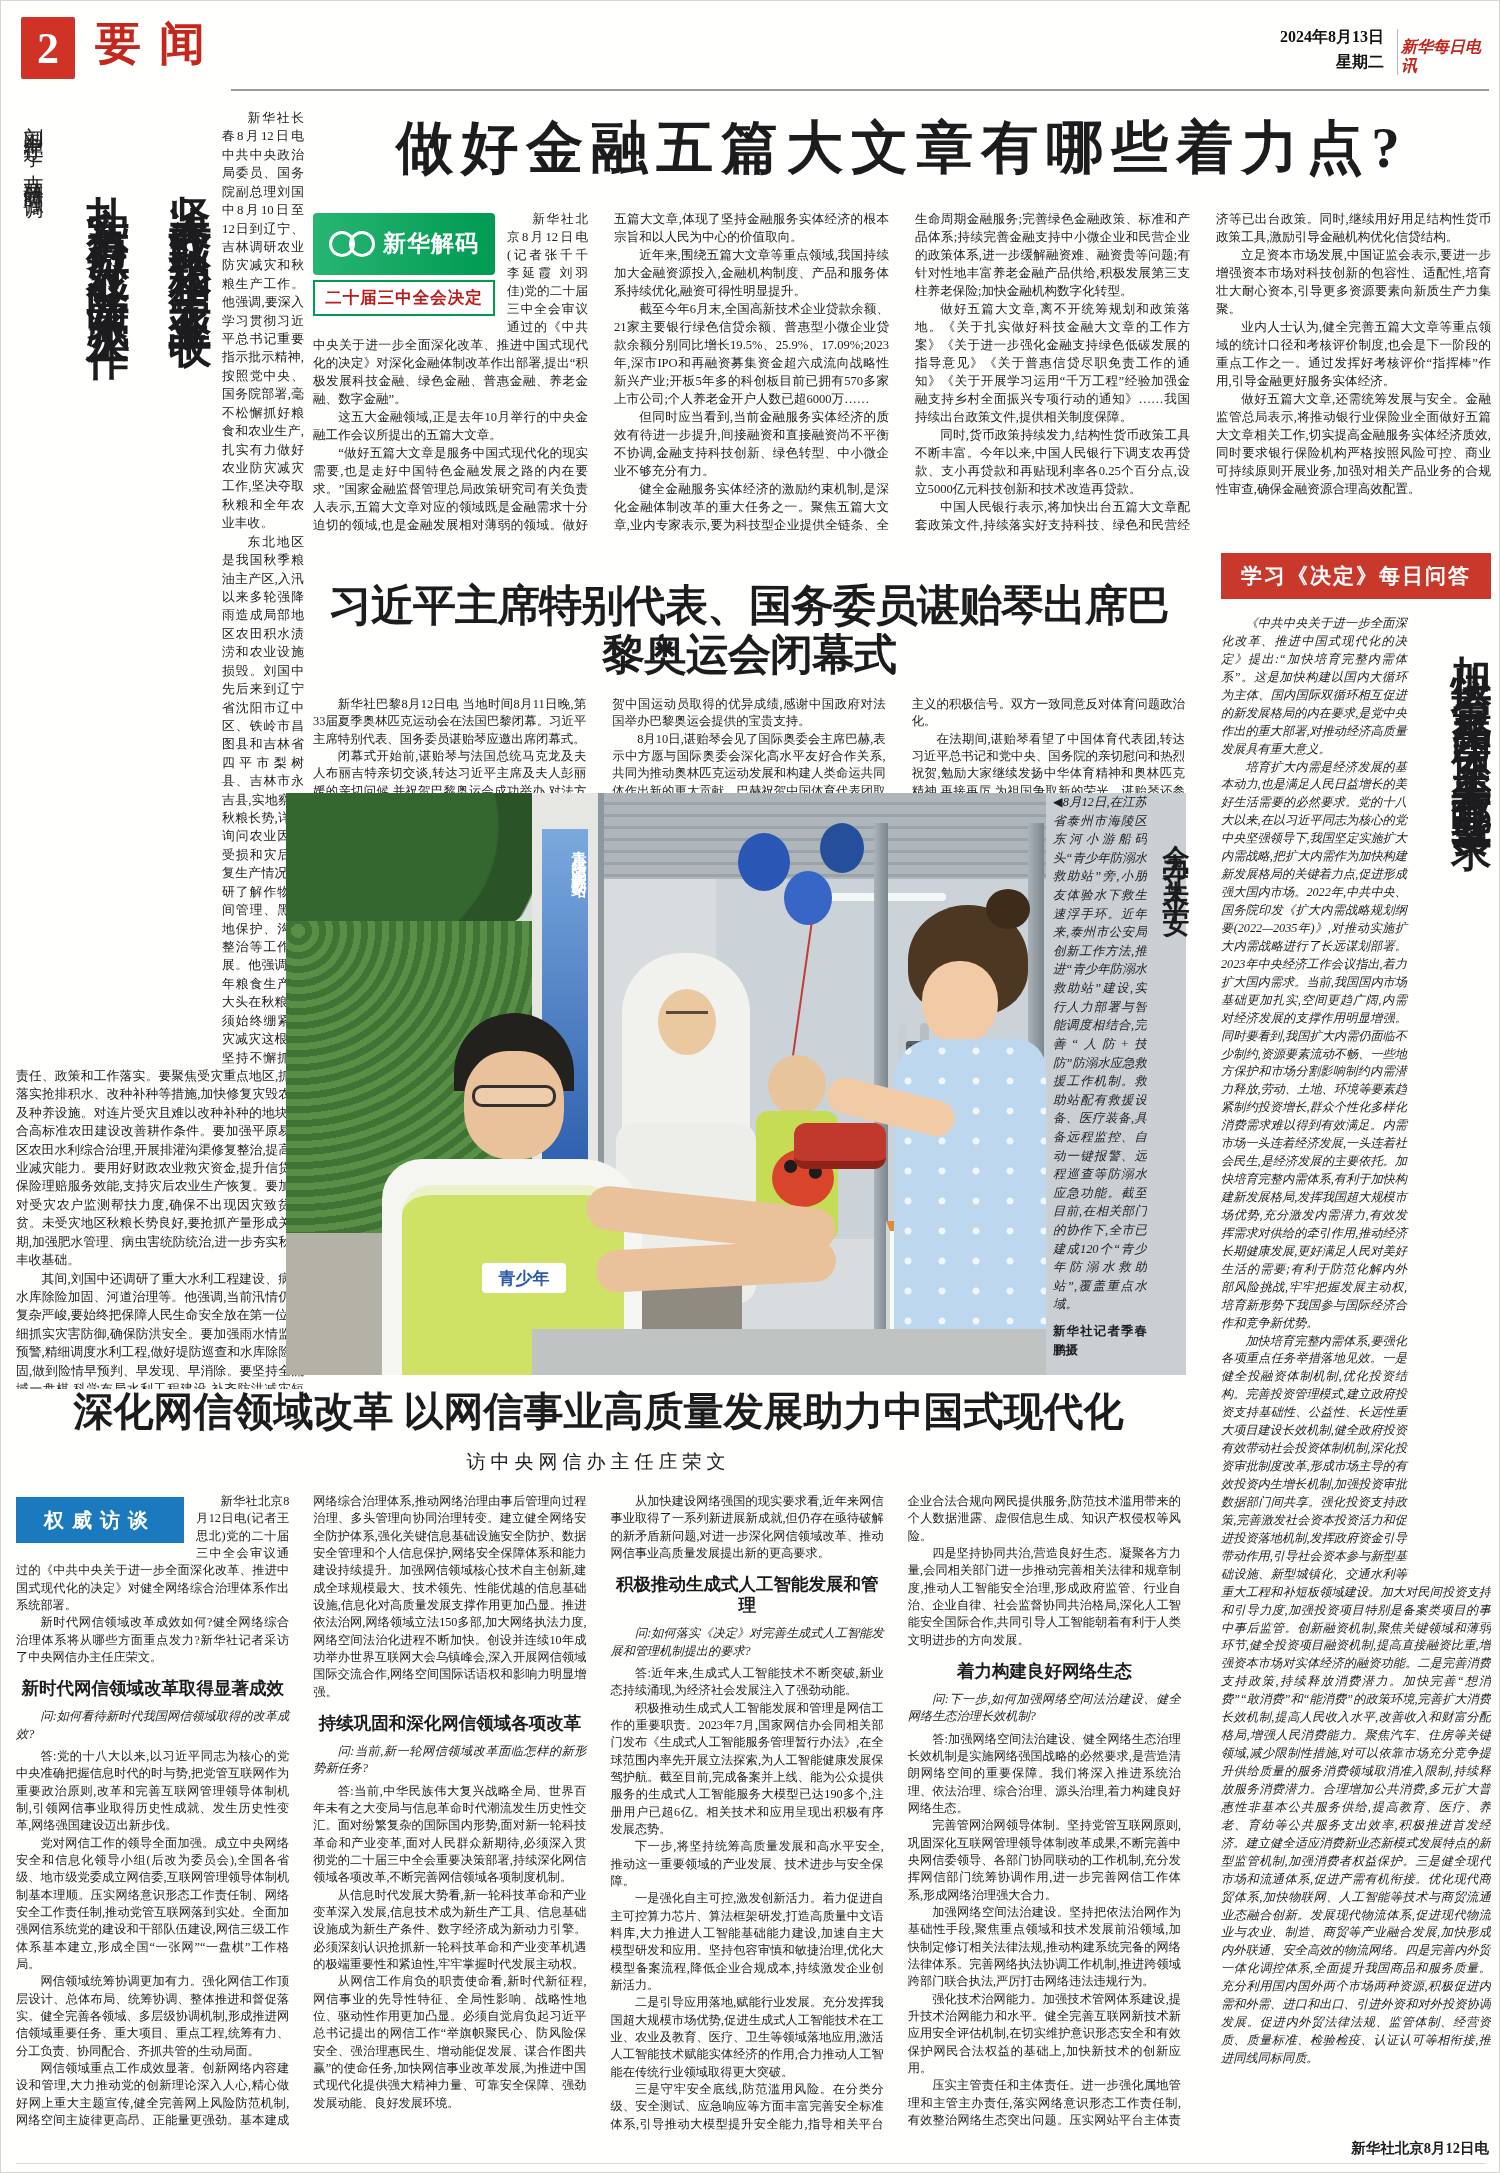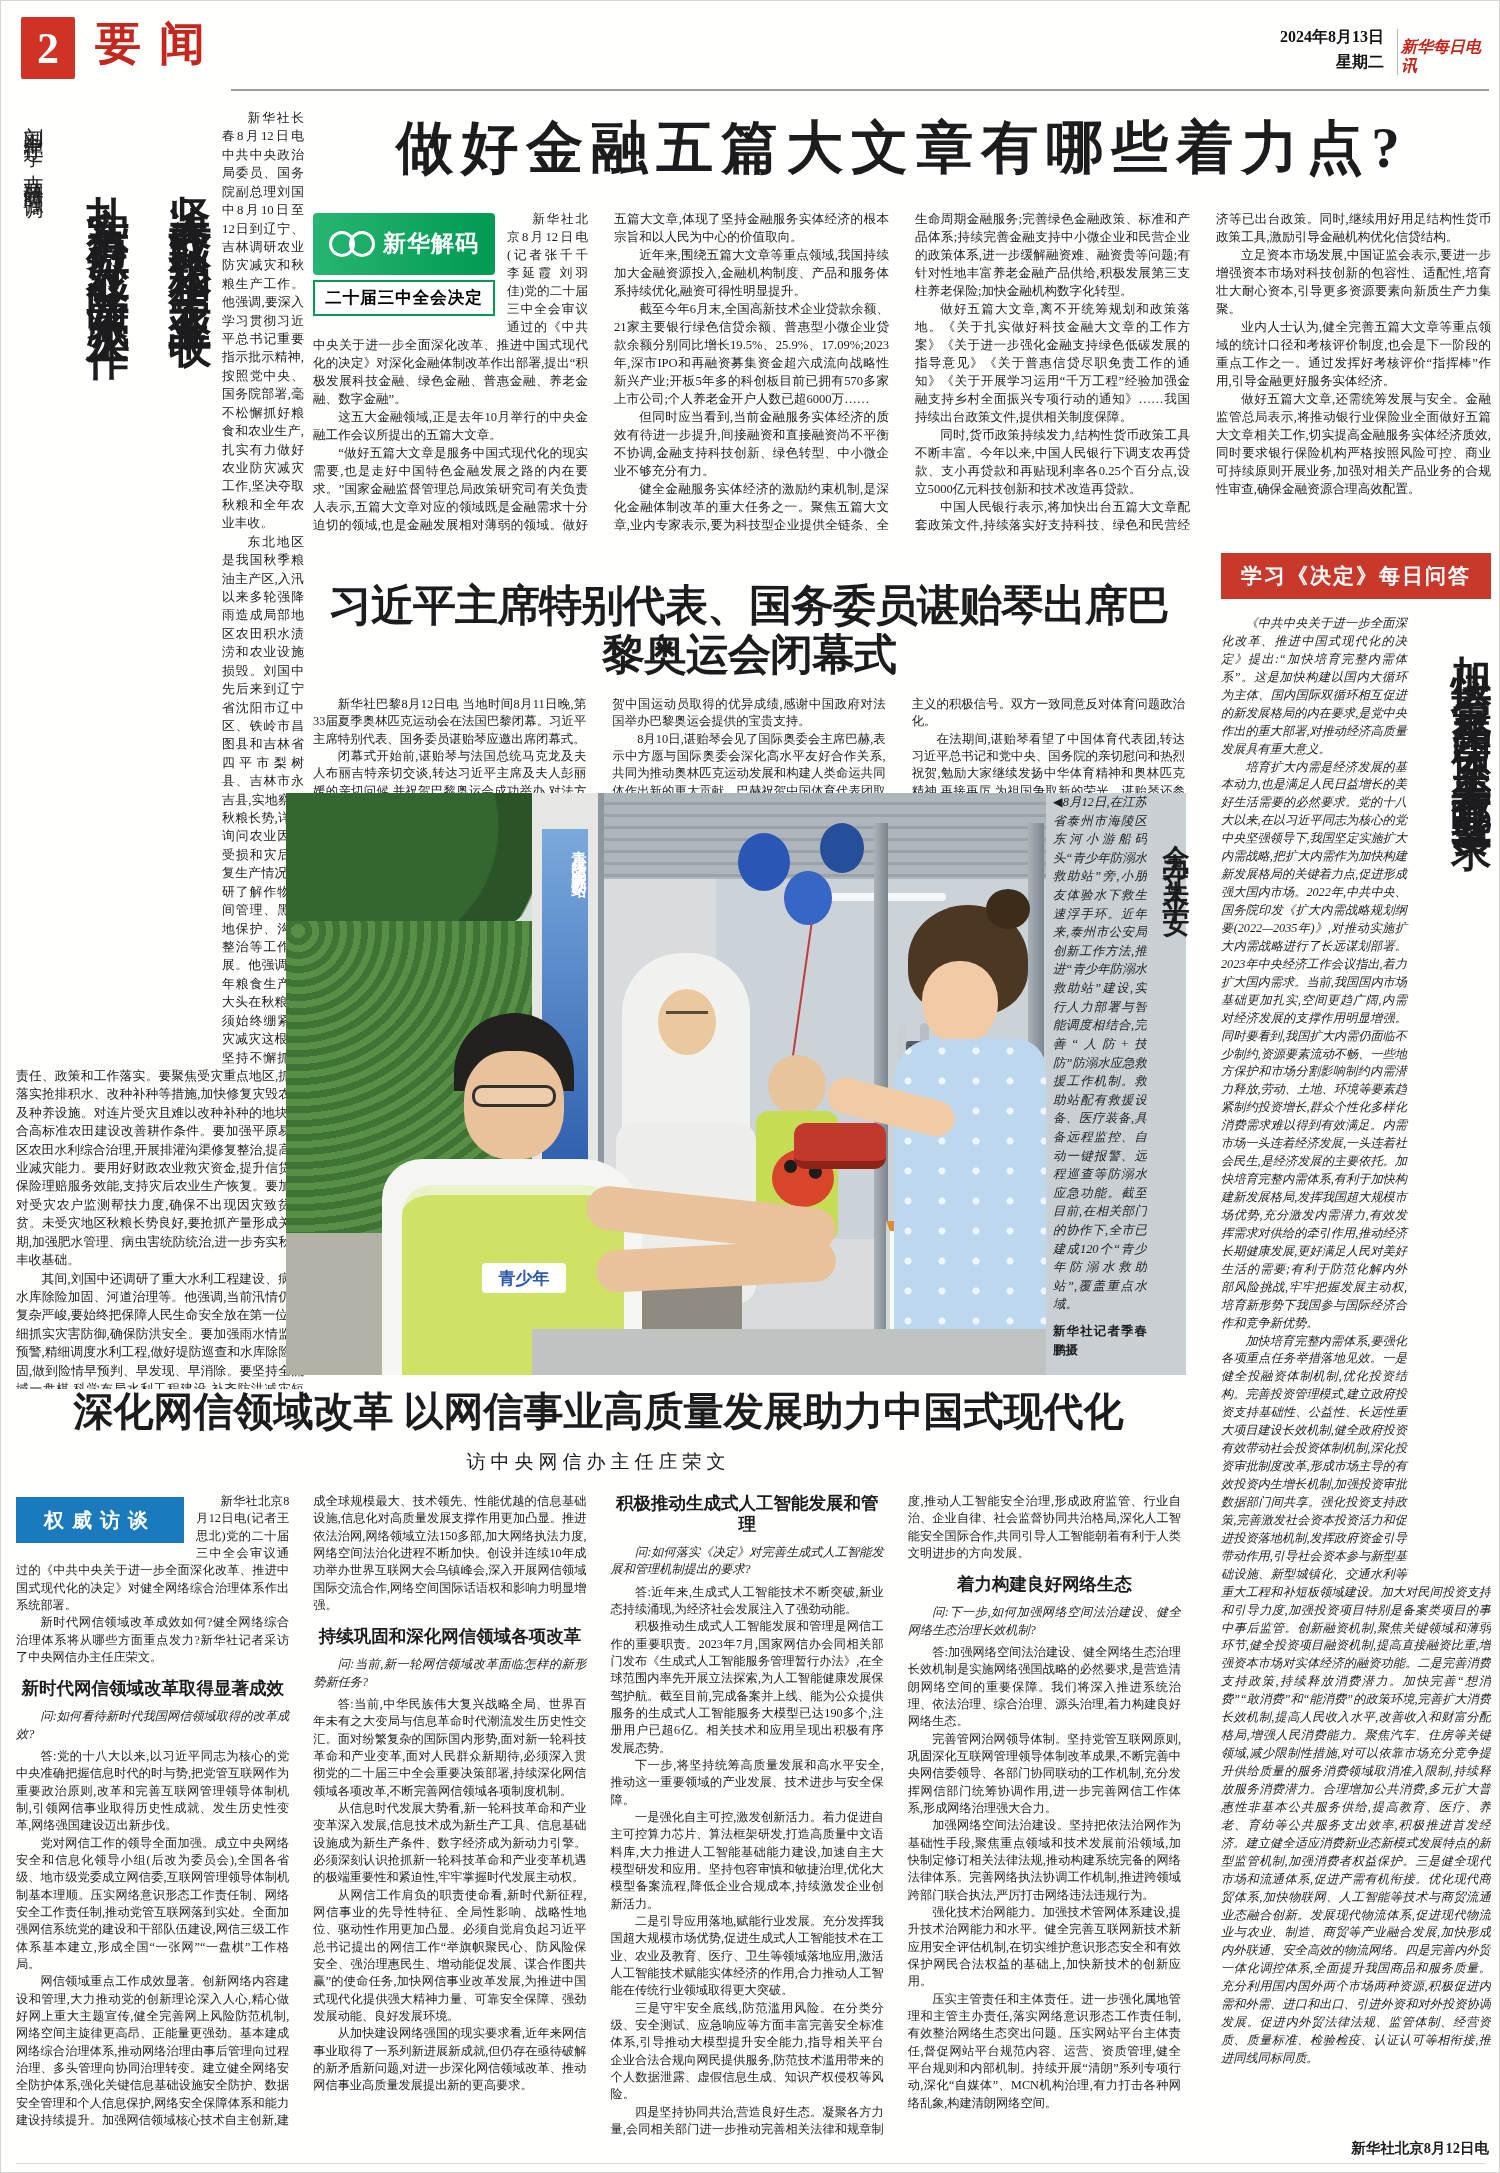--- a/index.html
+++ b/index.html
@@ -36,21 +36,21 @@
   .finance{position:absolute;left:312px;top:112px;width:1178px;height:462px;}
   .fin-headline{font-size:57px;font-weight:bold;text-align:center;letter-spacing:8px;margin:4px 0 30px 0;line-height:1.1;}
   .fin-body{height:332px;column-count:4;column-gap:26px;overflow:hidden;font-size:12.6px;line-height:1.43;}
   .fin-badge{float:left;width:182px;margin:3px 12px 8px 0;font-family:"Liberation Sans","DejaVu Sans",sans-serif;}
   .fb-top{height:62px;background:linear-gradient(90deg,#27b573,#009a52);border-radius:4px;display:flex;
           align-items:center;justify-content:center;gap:8px;color:#fff;}
   .fb-logo{display:flex;}
   .fb-logo i{display:block;width:20px;height:20px;border:3px solid #fff;border-radius:50%;}
   .fb-logo i + i{margin-left:-6px;}
   .fb-name{font-size:23px;font-weight:bold;letter-spacing:1px;}
-  .fb-bot{margin-top:5px;height:36px;border:2px solid #009a52;color:#000000;font-size:16.5px;font-weight:bold;
+  .fb-bot{margin-top:5px;height:36px;border:2px solid #009a52;color:#b91c1c;font-size:16.5px;font-weight:bold;
           display:flex;align-items:center;justify-content:center;letter-spacing:1px;background:#fff;}
 
   
   .oly{position:absolute;left:312px;top:580px;width:872px;height:210px;}
   .oly-headline{font-size:43px;font-weight:bold;text-align:center;letter-spacing:-1px;margin:0 0 16px 0;line-height:1.15;}
   .oly-body{height:152px;column-count:3;column-gap:26px;overflow:hidden;font-size:12.4px;line-height:1.4;}
 
   
   .qa-banner{position:absolute;left:1220px;top:552px;width:270px;height:46px;background:#c9392b;color:#fff;
           font-size:21px;font-weight:bold;display:flex;align-items:center;justify-content:center;letter-spacing:2px;}
@@ -226,20 +226,21 @@
     <div class="nc-sub" data-interactable="false">访中央网信办主任庄荣文</div>
     <div class="nc-body flow" data-interactable="false">
       <div class="nc-badge" data-interactable="false">权威访谈</div>
       <div data-interactable="false">
           <p data-interactable="false" class="t-p">新华社北京8月12日电(记者王思北)党的二十届三中全会审议通过的《中共中央关于进一步全面深化改革、推进中国式现代化的决定》对健全网络综合治理体系作出系统部署。</p>
           <p data-interactable="false" class="t-p">新时代网信领域改革成效如何?健全网络综合治理体系将从哪些方面重点发力?新华社记者采访了中央网信办主任庄荣文。</p>
           <p data-interactable="false" class="t-h">新时代网信领域改革取得显著成效</p>
           <p data-interactable="false" class="t-q">问:如何看待新时代我国网信领域取得的改革成效?</p>
           <p data-interactable="false" class="t-p">答:党的十八大以来,以习近平同志为核心的党中央准确把握信息时代的时与势,把党管互联网作为重要政治原则,改革和完善互联网管理领导体制机制,引领网信事业取得历史性成就、发生历史性变革,网络强国建设迈出新步伐。</p>
           <p data-interactable="false" class="t-p">党对网信工作的领导全面加强。成立中央网络安全和信息化领导小组(后改为委员会),全国各省级、地市级党委成立网信委,互联网管理领导体制机制基本理顺。压实网络意识形态工作责任制、网络安全工作责任制,推动党管互联网落到实处。全面加强网信系统党的建设和干部队伍建设,网信三级工作体系基本建立,形成全国“一张网”“一盘棋”工作格局。</p>
+          <p data-interactable="false" class="t-p">网信领域统筹协调更加有力。强化网信工作顶层设计、总体布局、统筹协调、整体推进和督促落实。健全完善各领域、多层级协调机制,形成推进网信领域重要任务、重大项目、重点工程,统筹有力、分工负责、协同配合、齐抓共管的生动局面。</p>
           <p data-interactable="false" class="t-p">网信领域重点工作成效显著。创新网络内容建设和管理,大力推动党的创新理论深入人心,精心做好网上重大主题宣传,健全完善网上风险防范机制,网络空间主旋律更高昂、正能量更强劲。基本建成网络综合治理体系,推动网络治理由事后管理向过程治理、多头管理向协同治理转变。建立健全网络安全防护体系,强化关键信息基础设施安全防护、数据安全管理和个人信息保护,网络安全保障体系和能力建设持续提升。加强网信领域核心技术自主创新,建成全球规模最大、技术领先、性能优越的信息基础设施,信息化对高质量发展支撑作用更加凸显。推进依法治网,网络领域立法150多部,加大网络执法力度,网络空间法治化进程不断加快。创设并连续10年成功举办世界互联网大会乌镇峰会,深入开展网信领域国际交流合作,网络空间国际话语权和影响力明显增强。</p>
           <p data-interactable="false" class="t-h">持续巩固和深化网信领域各项改革</p>
           <p data-interactable="false" class="t-q">问:当前,新一轮网信领域改革面临怎样的新形势新任务?</p>
           <p data-interactable="false" class="t-p">答:当前,中华民族伟大复兴战略全局、世界百年未有之大变局与信息革命时代潮流发生历史性交汇。面对纷繁复杂的国际国内形势,面对新一轮科技革命和产业变革,面对人民群众新期待,必须深入贯彻党的二十届三中全会重要决策部署,持续深化网信领域各项改革,不断完善网信领域各项制度机制。</p>
           <p data-interactable="false" class="t-p">从信息时代发展大势看,新一轮科技革命和产业变革深入发展,信息技术成为新生产工具、信息基础设施成为新生产条件、数字经济成为新动力引擎。必须深刻认识抢抓新一轮科技革命和产业变革机遇的极端重要性和紧迫性,牢牢掌握时代发展主动权。</p>
           <p data-interactable="false" class="t-p">从网信工作肩负的职责使命看,新时代新征程,网信事业的先导性特征、全局性影响、战略性地位、驱动性作用更加凸显。必须自觉肩负起习近平总书记提出的网信工作“举旗帜聚民心、防风险保安全、强治理惠民生、增动能促发展、谋合作图共赢”的使命任务,加快网信事业改革发展,为推进中国式现代化提供强大精神力量、可靠安全保障、强劲发展动能、良好发展环境。</p>
           <p data-interactable="false" class="t-p">从加快建设网络强国的现实要求看,近年来网信事业取得了一系列新进展新成就,但仍存在亟待破解的新矛盾新问题,对进一步深化网信领域改革、推动网信事业高质量发展提出新的更高要求。</p>
           <p data-interactable="false" class="t-h">积极推动生成式人工智能发展和管理</p>
           <p data-interactable="false" class="t-q">问:如何落实《决定》对完善生成式人工智能发展和管理机制提出的要求?</p>
           <p data-interactable="false" class="t-p">答:近年来,生成式人工智能技术不断突破,新业态持续涌现,为经济社会发展注入了强劲动能。</p>

